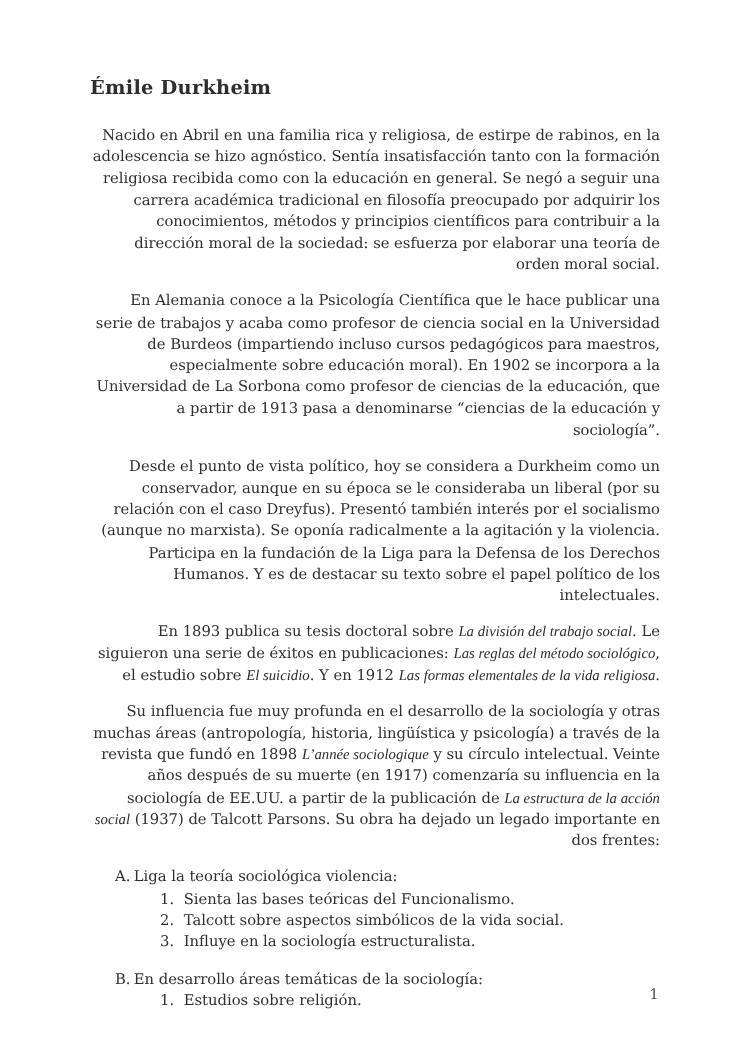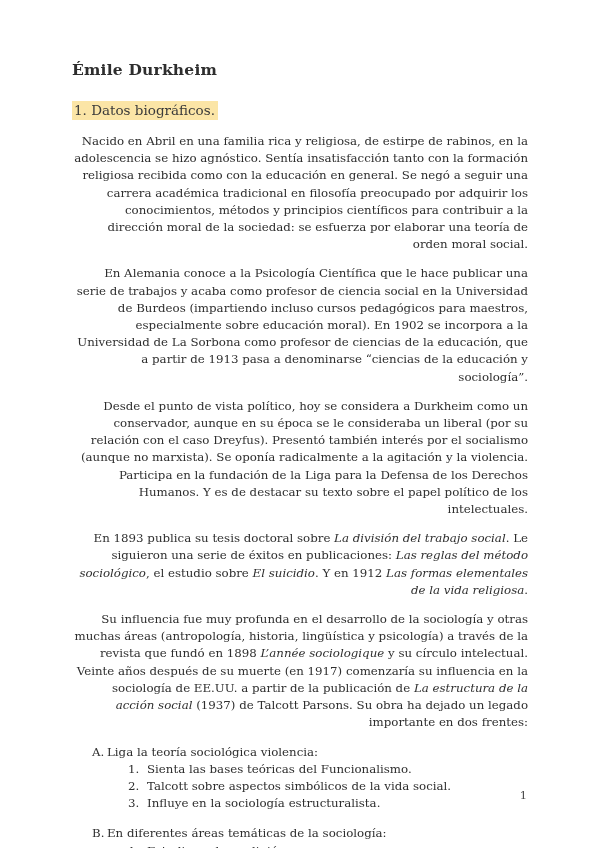--- a/index.html
+++ b/index.html
@@ -42,37 +42,34 @@
   .list-block {
     font-size: 11.8px;
     line-height: 17.2px;
     margin: 0 0 13px 0;
   }
   .list-head { display: flex; padding-left: 20px; }
   .list-marker { width: 15px; flex: none; }
   .list-item { display: flex; padding-left: 56px; }
   .item-num { width: 19px; flex: none; }
   .bold { font-weight: normal; }
-  .italic { font-style: italic; }
+  .italic { font-style: italic; font-family: Liberation Serif, serif; }
   .page-number {
     position: absolute;
     top: 788px;
     right: 73px;
     font-size: 11.5px;
     color: #4a4a4a;
   }
 </style>
 </head>
 <body>
 
 <div class="page">
   <h1 class="doc-title">Émile Durkheim</h1>
-  <div class="section-heading-wrap">
-    <span class="section-heading">1. Datos biográficos.</span>
-  </div>
   <div>
       <p class="para"><span>Nacido en Abril en una familia rica y religiosa, de estirpe de rabinos, en la adolescencia se hizo agnóstico. Sentía insatisfacción tanto con la formación religiosa recibida como con la educación en general. Se negó a seguir una carrera académica tradicional en filosofía preocupado por adquirir los conocimientos, métodos y principios científicos para contribuir a la dirección moral de la sociedad: se esfuerza por elaborar una teoría de orden moral social.</span></p>
       <p class="para"><span>En Alemania conoce a la Psicología Científica que le hace publicar una serie de trabajos y acaba como profesor de ciencia social en la Universidad de Burdeos (impartiendo incluso cursos pedagógicos para maestros, especialmente sobre educación moral). En 1902 se incorpora a la Universidad de La Sorbona como profesor de ciencias de la educación, que a partir de 1913 pasa a denominarse “ciencias de la educación y sociología”.</span></p>
       <p class="para"><span>Desde el punto de vista político, hoy se considera a Durkheim como un conservador, aunque en su época se le consideraba un liberal (por su relación con el caso Dreyfus). Presentó también interés por el socialismo (aunque no marxista). Se oponía radicalmente a la agitación y la violencia. Participa en la fundación de la Liga para la Defensa de los Derechos Humanos. Y es de destacar su texto sobre el papel político de los intelectuales.</span></p>
       <p class="para"><span>En 1893 publica su tesis doctoral sobre </span><span class="italic">La división del trabajo social</span><span>. Le siguieron una serie de éxitos en publicaciones: </span><span class="italic">Las reglas del método sociológico</span><span>, el estudio sobre </span><span class="italic">El suicidio</span><span>. Y en 1912 </span><span class="italic">Las formas elementales de la vida religiosa</span><span>.</span></p>
       <p class="para"><span>Su </span><span class="bold">influencia</span><span> fue muy profunda en el desarrollo de la sociología y otras muchas áreas (antropología, historia, lingüística y psicología) a través de la revista que fundó en 1898 </span><span class="italic">L’année sociologique</span><span> y su círculo intelectual. Veinte años después de su muerte (en 1917) </span><span class="bold">comenzaría su influencia</span><span> en la sociología de EE.UU. a partir de la publicación de </span><span class="italic">La estructura de la acción social</span><span> (1937) de </span><span class="bold">Talcott Parsons</span><span>. Su obra ha dejado un legado importante en dos frentes:</span></p>
       <div class="list-block">
         <div class="list-head">
           <span class="list-marker">A.</span>
           <span><span>Liga la </span><span class="bold">teoría sociológica</span><span> violencia:</span></span>
@@ -86,21 +83,21 @@
           <span class="item-text">Talcott sobre aspectos simbólicos de la vida social.</span>
         </div>
         <div class="list-item">
           <span class="item-num">3.</span>
           <span class="item-text">Influye en la sociología estructuralista.</span>
         </div>
       </div>
       <div class="list-block">
         <div class="list-head">
           <span class="list-marker">B.</span>
-          <span><span>En diferentes </span><span class="bold">áreas temáticas</span><span> de la sociología:</span></span>
+          <span><span>En desarrollo </span><span class="bold">áreas temáticas</span><span> de la sociología:</span></span>
         </div>
         <div class="list-item">
           <span class="item-num">1.</span>
           <span class="item-text">Estudios sobre religión.</span>
         </div>
       </div>
     </div>
   <div class="page-number">1</div>
 </div>
 

